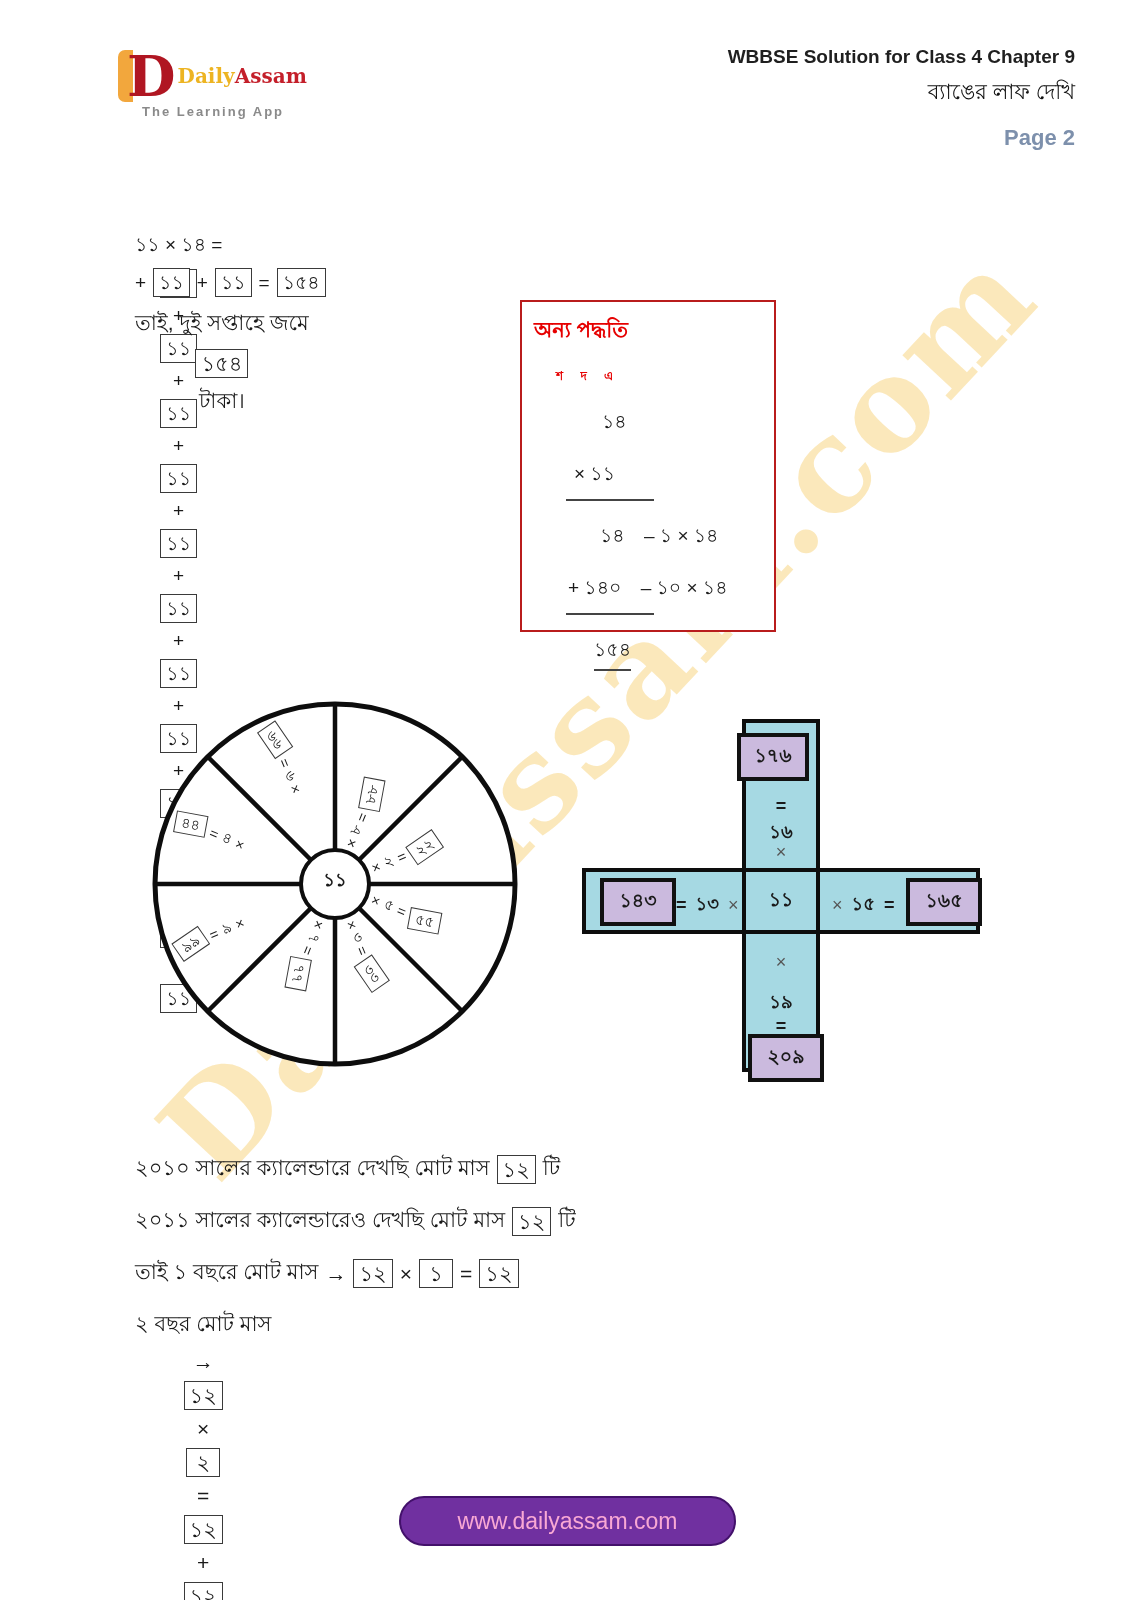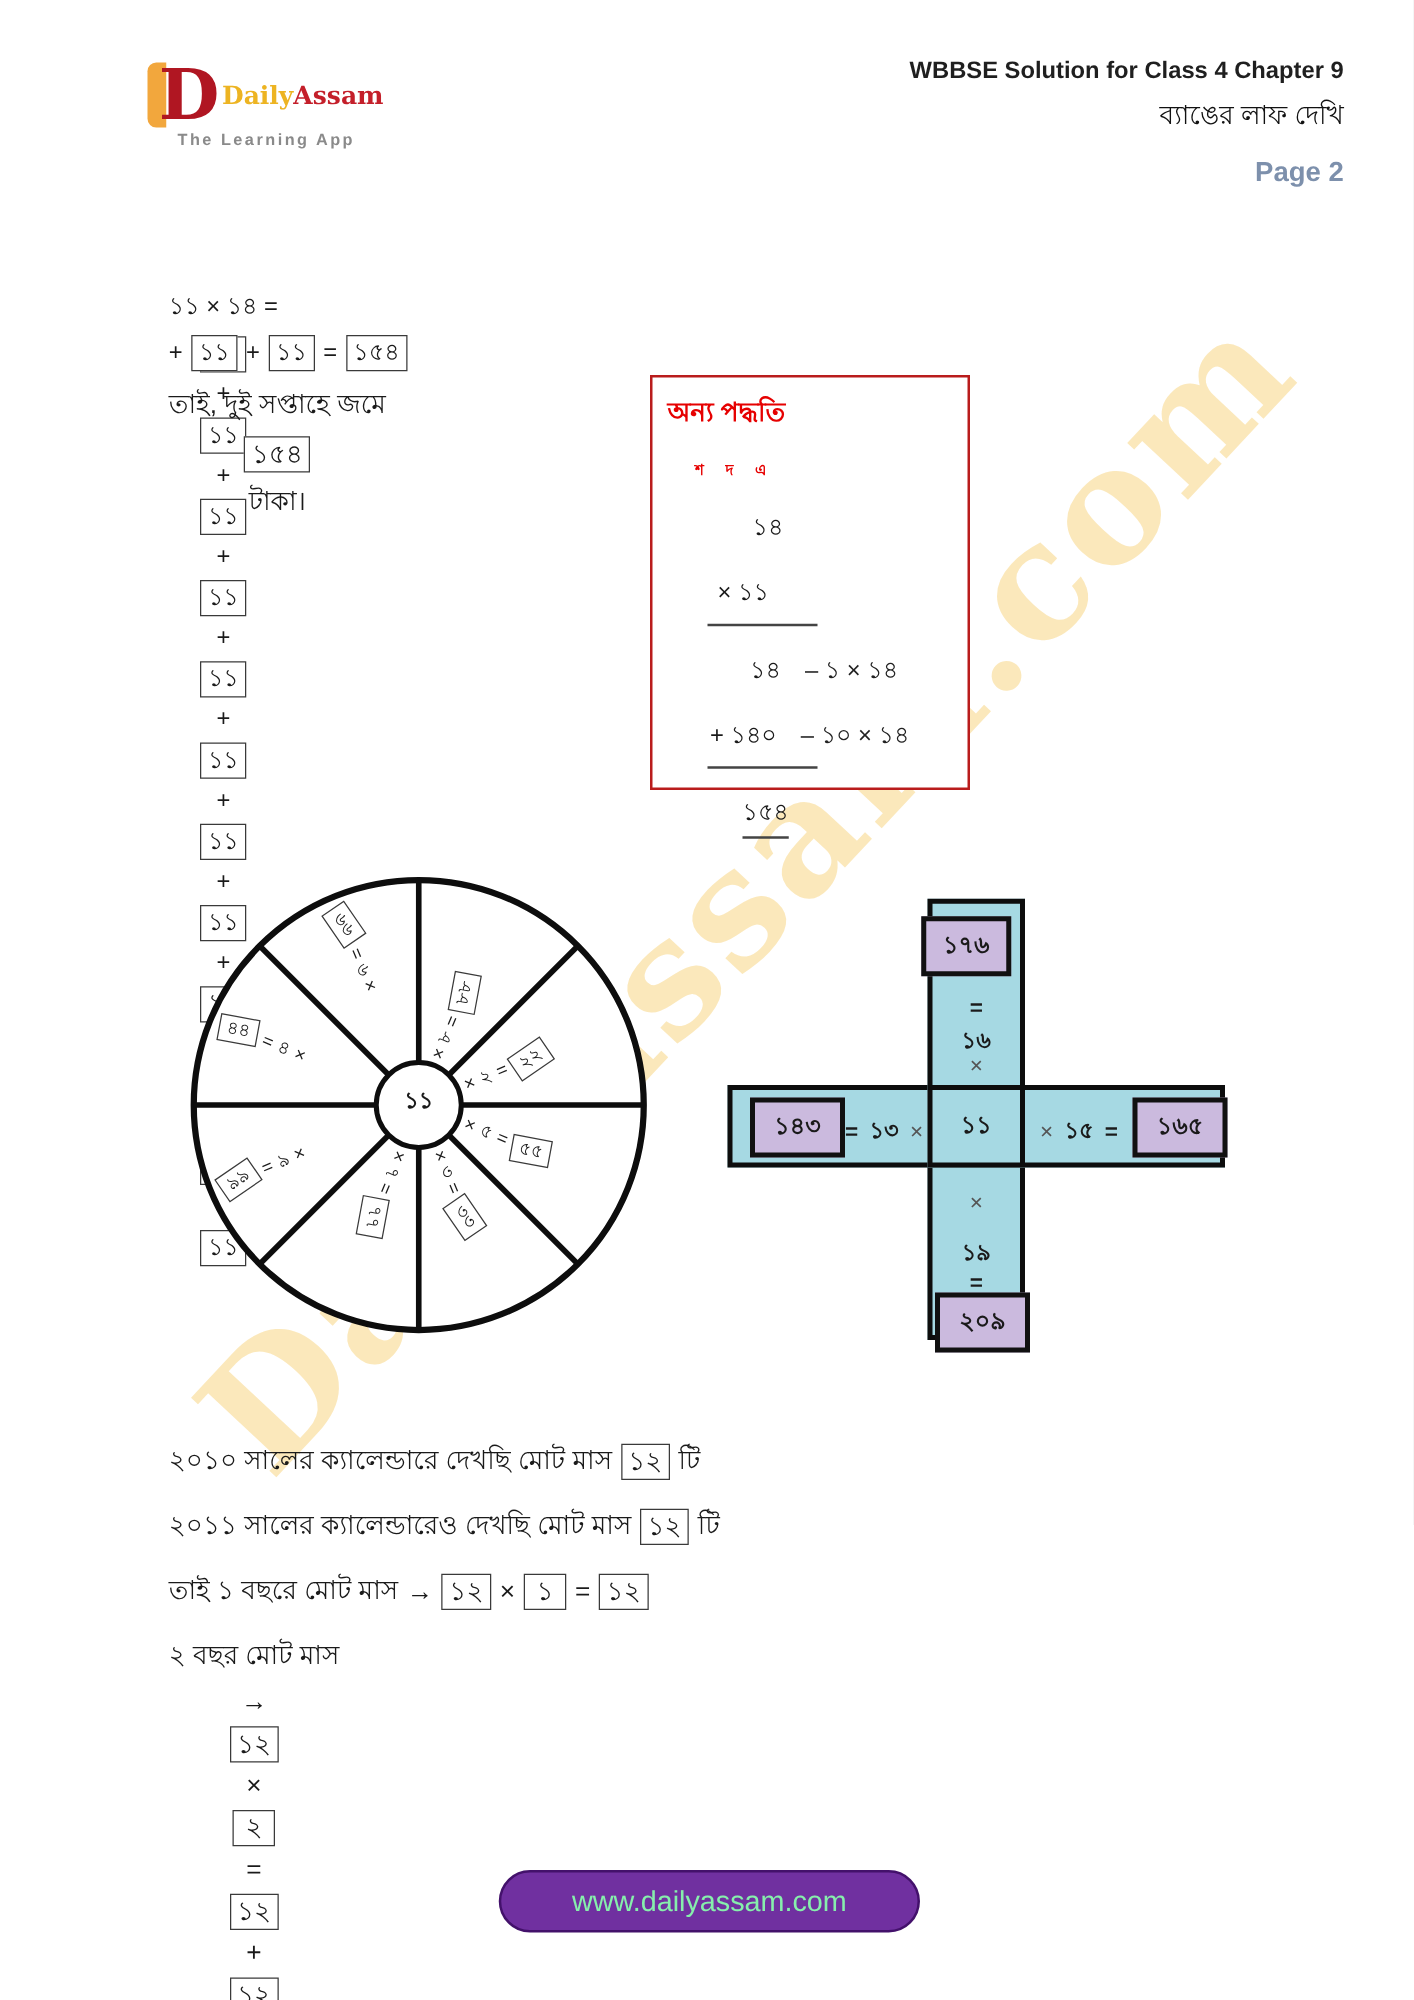--- a/index.html
+++ b/index.html
@@ -72,21 +72,21 @@
   .pbox{position:absolute;background:#cbbade;border:4px solid #111;
     font-size:19px;font-weight:bold;text-align:center;padding:4px 8px;white-space:nowrap;}
   .citem{position:absolute;font-size:18px;font-weight:bold;text-align:center;}
   .cx{color:#555;font-weight:normal;}
   .arm-text{position:absolute;display:flex;align-items:center;gap:9px;
     font-size:18px;font-weight:bold;white-space:nowrap;}
   
   .footer-pill{position:absolute;left:399px;top:1496px;width:337px;height:50px;
     background:#7030a0;border:2px solid #43116b;border-radius:26px;z-index:2;
     display:flex;align-items:center;justify-content:center;
-    font-size:23px;color:#86efac;box-sizing:border-box;text-decoration:none;}
+    font-size:23px;color:#f9a8d4;box-sizing:border-box;text-decoration:none;}
 </style>
 </head>
 <body>
 
 <div class="page">
 
   <div class="watermark">Dailyassam.com</div>
 
   <div class="logo">
     <div class="logo-row">

